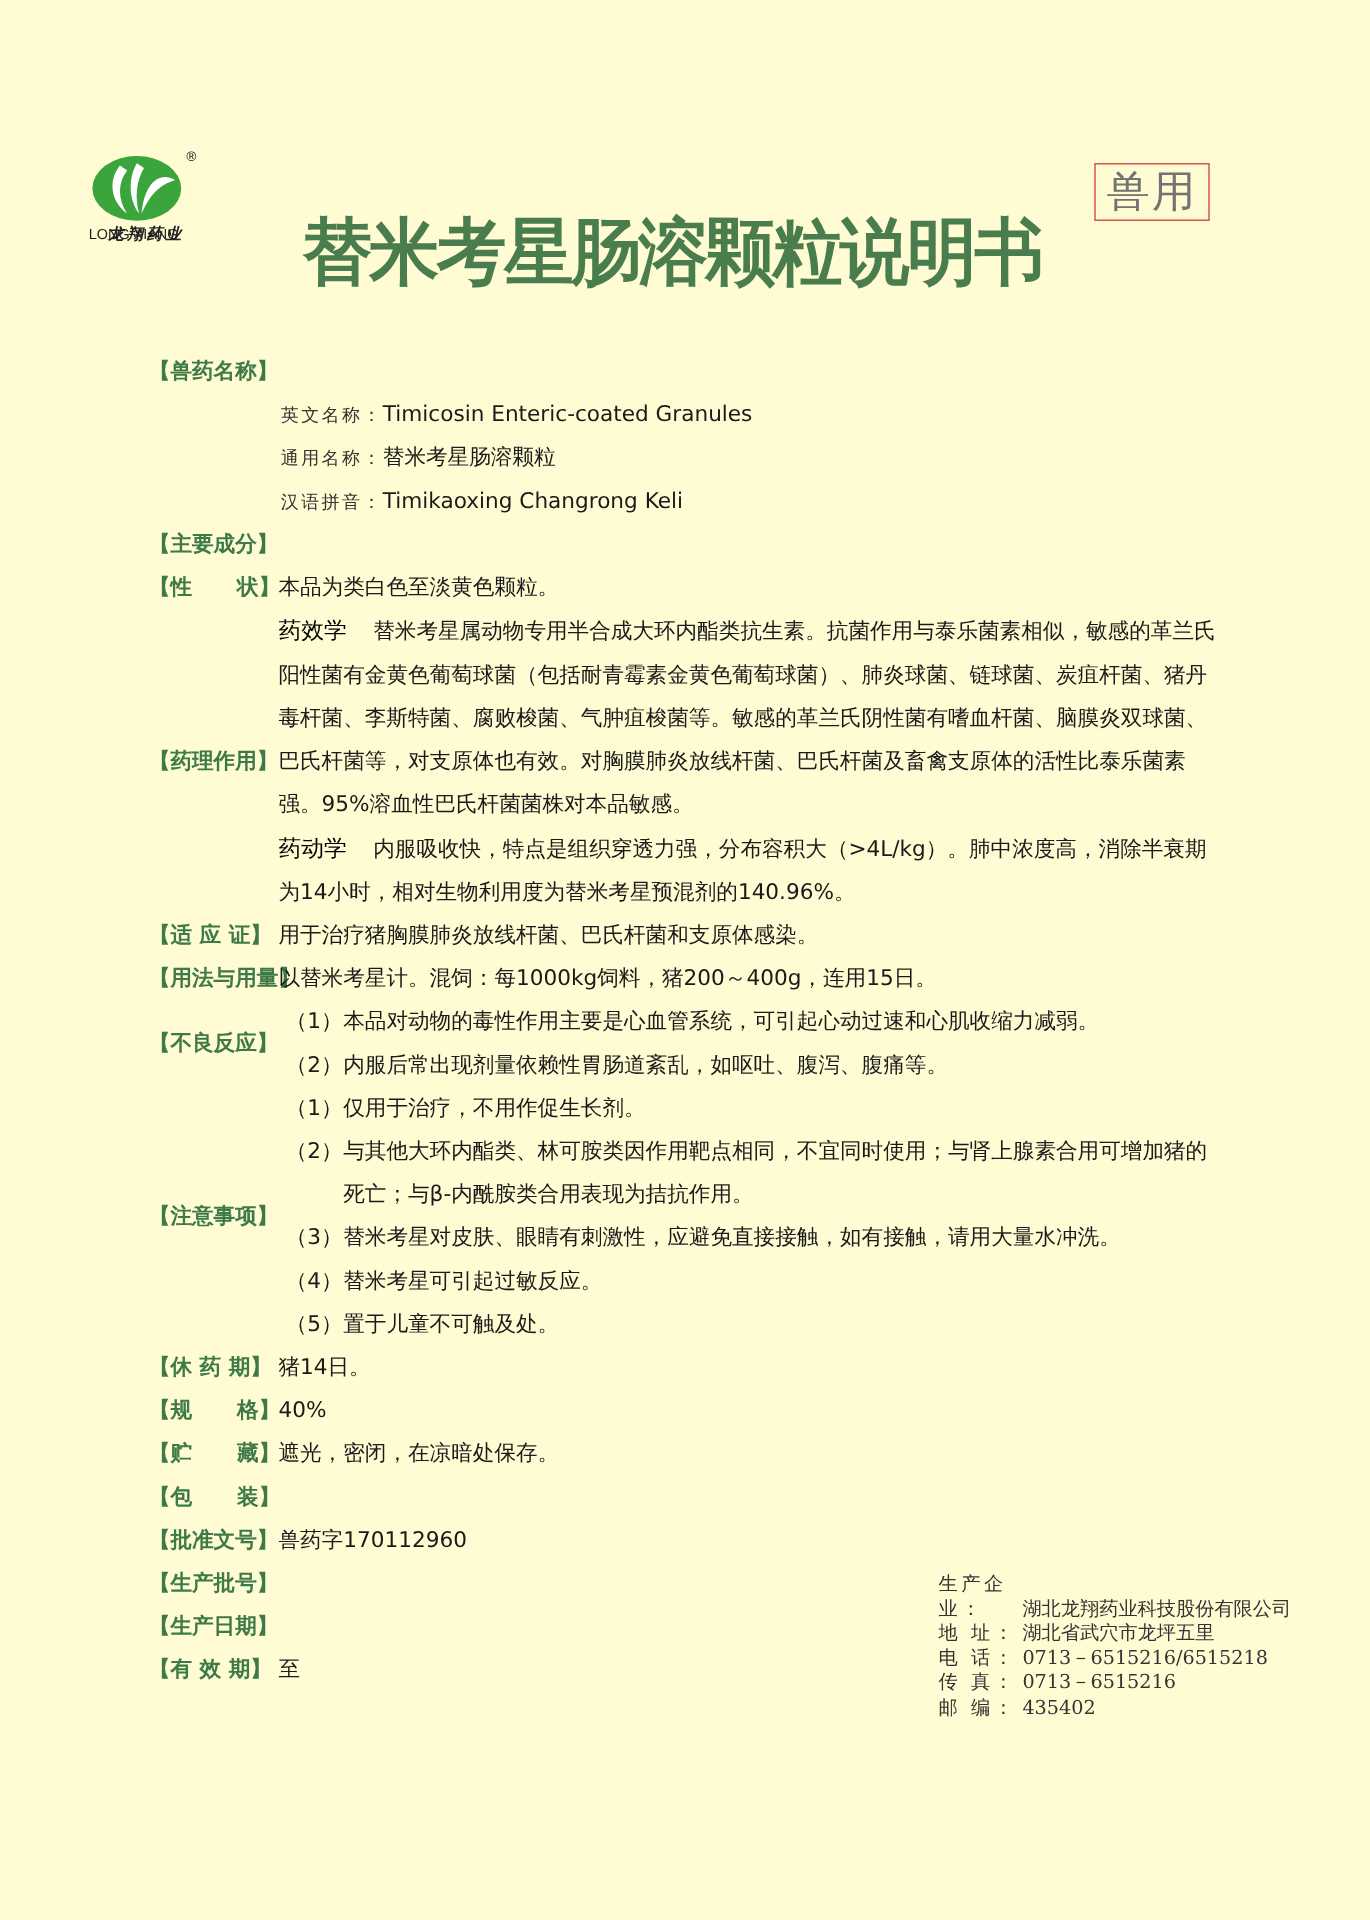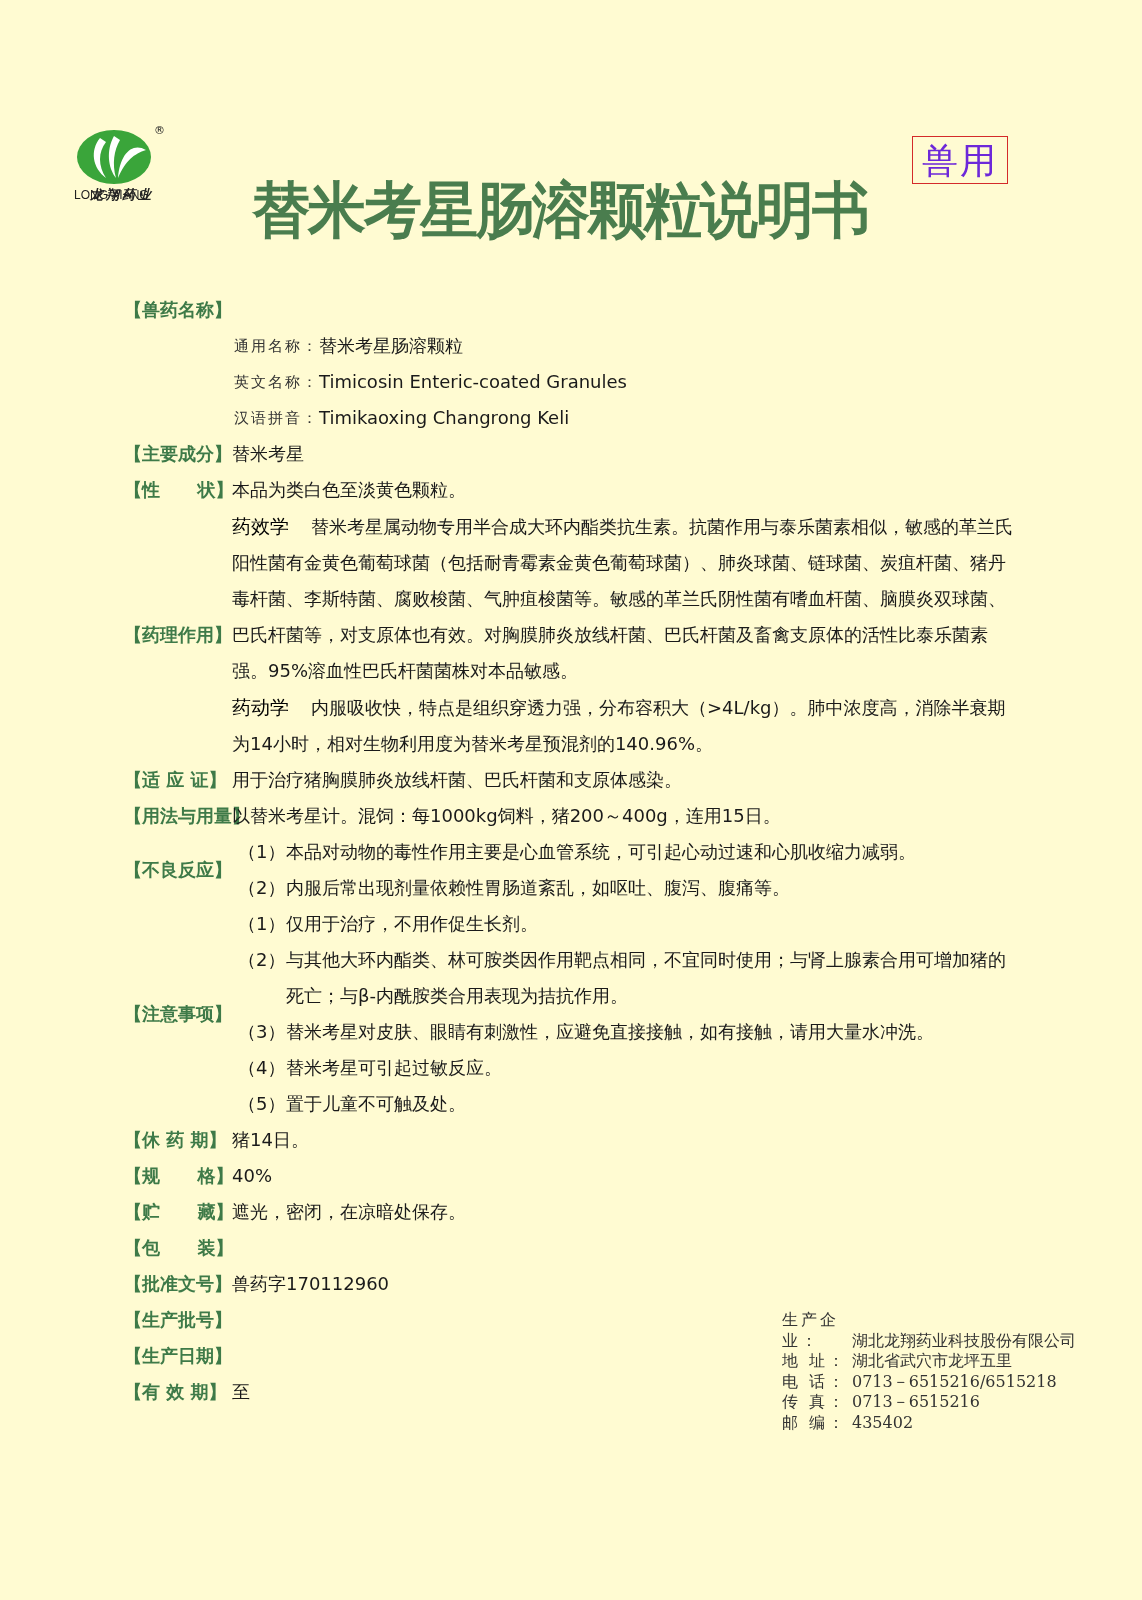--- a/index.html
+++ b/index.html
@@ -18,21 +18,21 @@
   .logo-en { position: absolute; left: 0; top: 66px; font-family: "Liberation Sans", sans-serif; font-size: 12px; color: #222; }
 
   .title {
     position: absolute; left: 252px; top: 170px;
     font-family: "DejaVu Serif", serif; font-weight: bold;
     font-size: 58px; color: #4a7d4e; letter-spacing: -2px;
     transform: scaleY(1.05); transform-origin: top left;
   }
   .vet-stamp {
     position: absolute; left: 912px; top: 136px; width: 96px; height: 48px;
-    border: 1.5px solid #d42a2a; color: #6d28d9;
+    border: 1.5px solid #d42a2a; color: #737373;
     font-family: "DejaVu Serif", serif; font-size: 36px; line-height: 48px;
     text-align: center; letter-spacing: 2px; box-sizing: border-box;
   }
 
   .content { position: absolute; left: 124px; top: 292px; width: 890px; }
   .row { display: flex; align-items: center; line-height: 36px; font-size: 18px; }
   .label {
     width: 108px; flex: none; color: #3e7a48; font-weight: bold; font-size: 18px;
     white-space: pre; letter-spacing: 0;
   }
@@ -68,35 +68,34 @@
 
 <div class="title">替米考星肠溶颗粒说明书</div>
 <div class="vet-stamp">兽用</div>
 
 <div class="content">
 
   <div class="row">
     <span class="label">【兽药名称】</span>
   </div>
   <div class="sub">
+    <span class="k">英文名称：</span>
+    <span>Timicosin Enteric-coated Granules</span>
+  </div>
+  <div class="sub">
     <span class="k">通用名称：</span>
     <span>替米考星肠溶颗粒</span>
-  </div>
-  <div class="sub">
-    <span class="k">英文名称：</span>
-    <span>Timicosin Enteric-coated Granules</span>
   </div>
   <div class="sub">
     <span class="k">汉语拼音：</span>
     <span>Timikaoxing Changrong Keli</span>
   </div>
 
   <div class="row">
     <span class="label">【主要成分】</span>
-    <span class="val">替米考星</span>
   </div>
 
   <div class="row">
     <span class="label">【性      状】</span>
     <span class="val">本品为类白色至淡黄色颗粒。</span>
   </div>
 
   <div class="row">
     <span class="label">【药理作用】</span>
     <div class="val">

